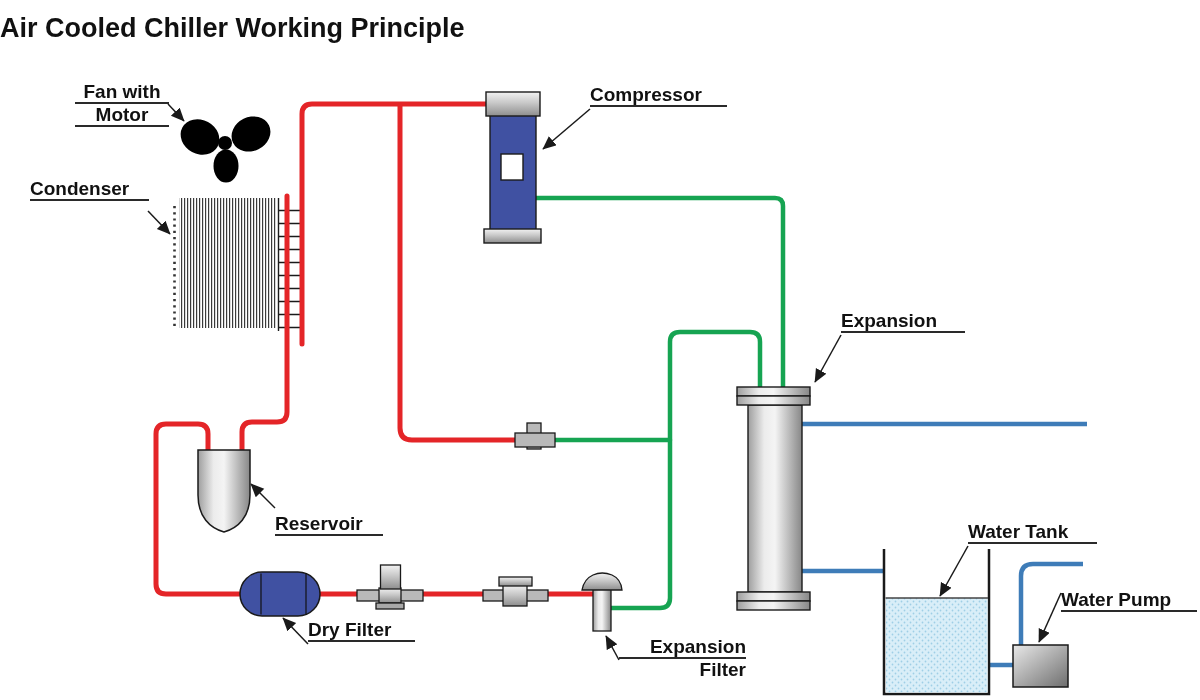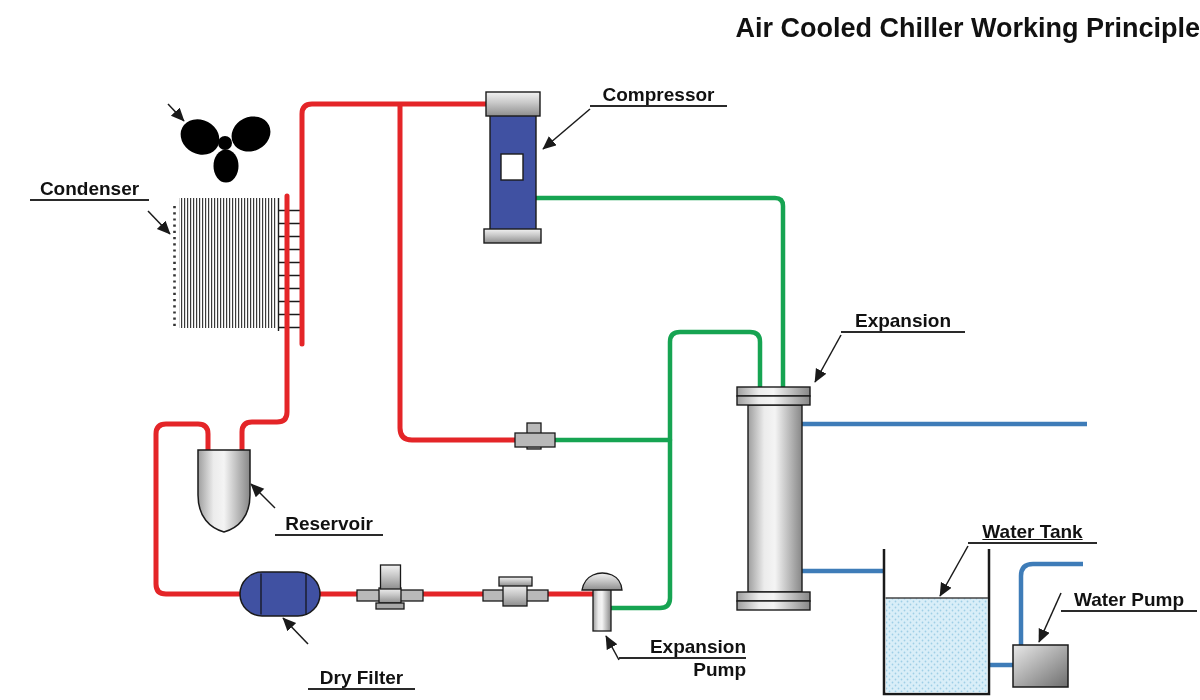--- a/index.html
+++ b/index.html
@@ -15,29 +15,28 @@
   #stage{
     position:relative;
     width:1200px;height:700px;
     background:#ffffff;
     font-family:"Liberation Sans", sans-serif;
     overflow:hidden;
   }
   #pipes-svg{position:absolute;left:0;top:0;}
   .title{
     position:absolute;left:0;right:0;top:13px;
-    text-align:right;
+    text-align:left;
     font-size:27px;font-weight:700;color:var(--label-ink);
     letter-spacing:0px;
   }
   .lbl{
     position:absolute;
     font-size:19px;line-height:21px;font-weight:700;
     color:var(--label-ink);
-    text-align:center;
   }
   .lbl .ul{
     display:block;
     border-bottom:2px solid #2a2a2a;
     padding-bottom:0px;
   }
   .tc{text-align:center;}
 </style>
 </head>
 <body>
@@ -176,47 +175,51 @@
       <line x1="275" y1="508" x2="251" y2="484" marker-end="url(#arw)"></line>
       <line x1="308" y1="644" x2="283" y2="618" marker-end="url(#arw)"></line>
       <line x1="619" y1="660" x2="606" y2="636" marker-end="url(#arw)"></line>
       <line x1="968" y1="546" x2="940" y2="596" marker-end="url(#arw)"></line>
       <line x1="1061" y1="593" x2="1039" y2="642" marker-end="url(#arw)"></line>
     </g>
   </svg>
 
   <div class="title">Air Cooled Chiller Working Principle</div>
 
+  <div class="lbl tc" style="left:75px;top:81px;width:94px;">
+    <span class="ul">Fan with</span>
+    <span class="ul">Motor</span>
+  </div>
 
   <div class="lbl" style="left:30px;top:178px;width:119px;">
     <span class="ul">Condenser</span>
   </div>
 
   <div class="lbl" style="left:590px;top:84px;width:137px;">
     <span class="ul">Compressor</span>
   </div>
 
   <div class="lbl" style="left:841px;top:310px;width:124px;">
     <span class="ul">Expansion</span>
   </div>
 
   <div class="lbl" style="left:275px;top:513px;width:108px;">
     <span class="ul">Reservoir</span>
   </div>
 
-  <div class="lbl" style="left:308px;top:619px;width:107px;margin-top:48px;">
+  <div class="lbl" style="left:308px;top:619px;width:107px;">
     <span class="ul">Dry Filter</span>
   </div>
 
   <div class="lbl tc" style="left:619px;top:636px;width:127px;text-align:right;">
     <span class="ul">Expansion</span>
-    <span>Pump</span>
-  </div>
-
-  <div class="lbl" style="left:968px;top:521px;width:129px;text-decoration:underline;">
+    <span>Filter</span>
+  </div>
+
+  <div class="lbl" style="left:968px;top:521px;width:129px;">
     <span class="ul">Water Tank</span>
   </div>
 
   <div class="lbl" style="left:1061px;top:589px;width:136px;">
     <span class="ul">Water Pump</span>
   </div>
 
 </div>
 
 </body></html>

